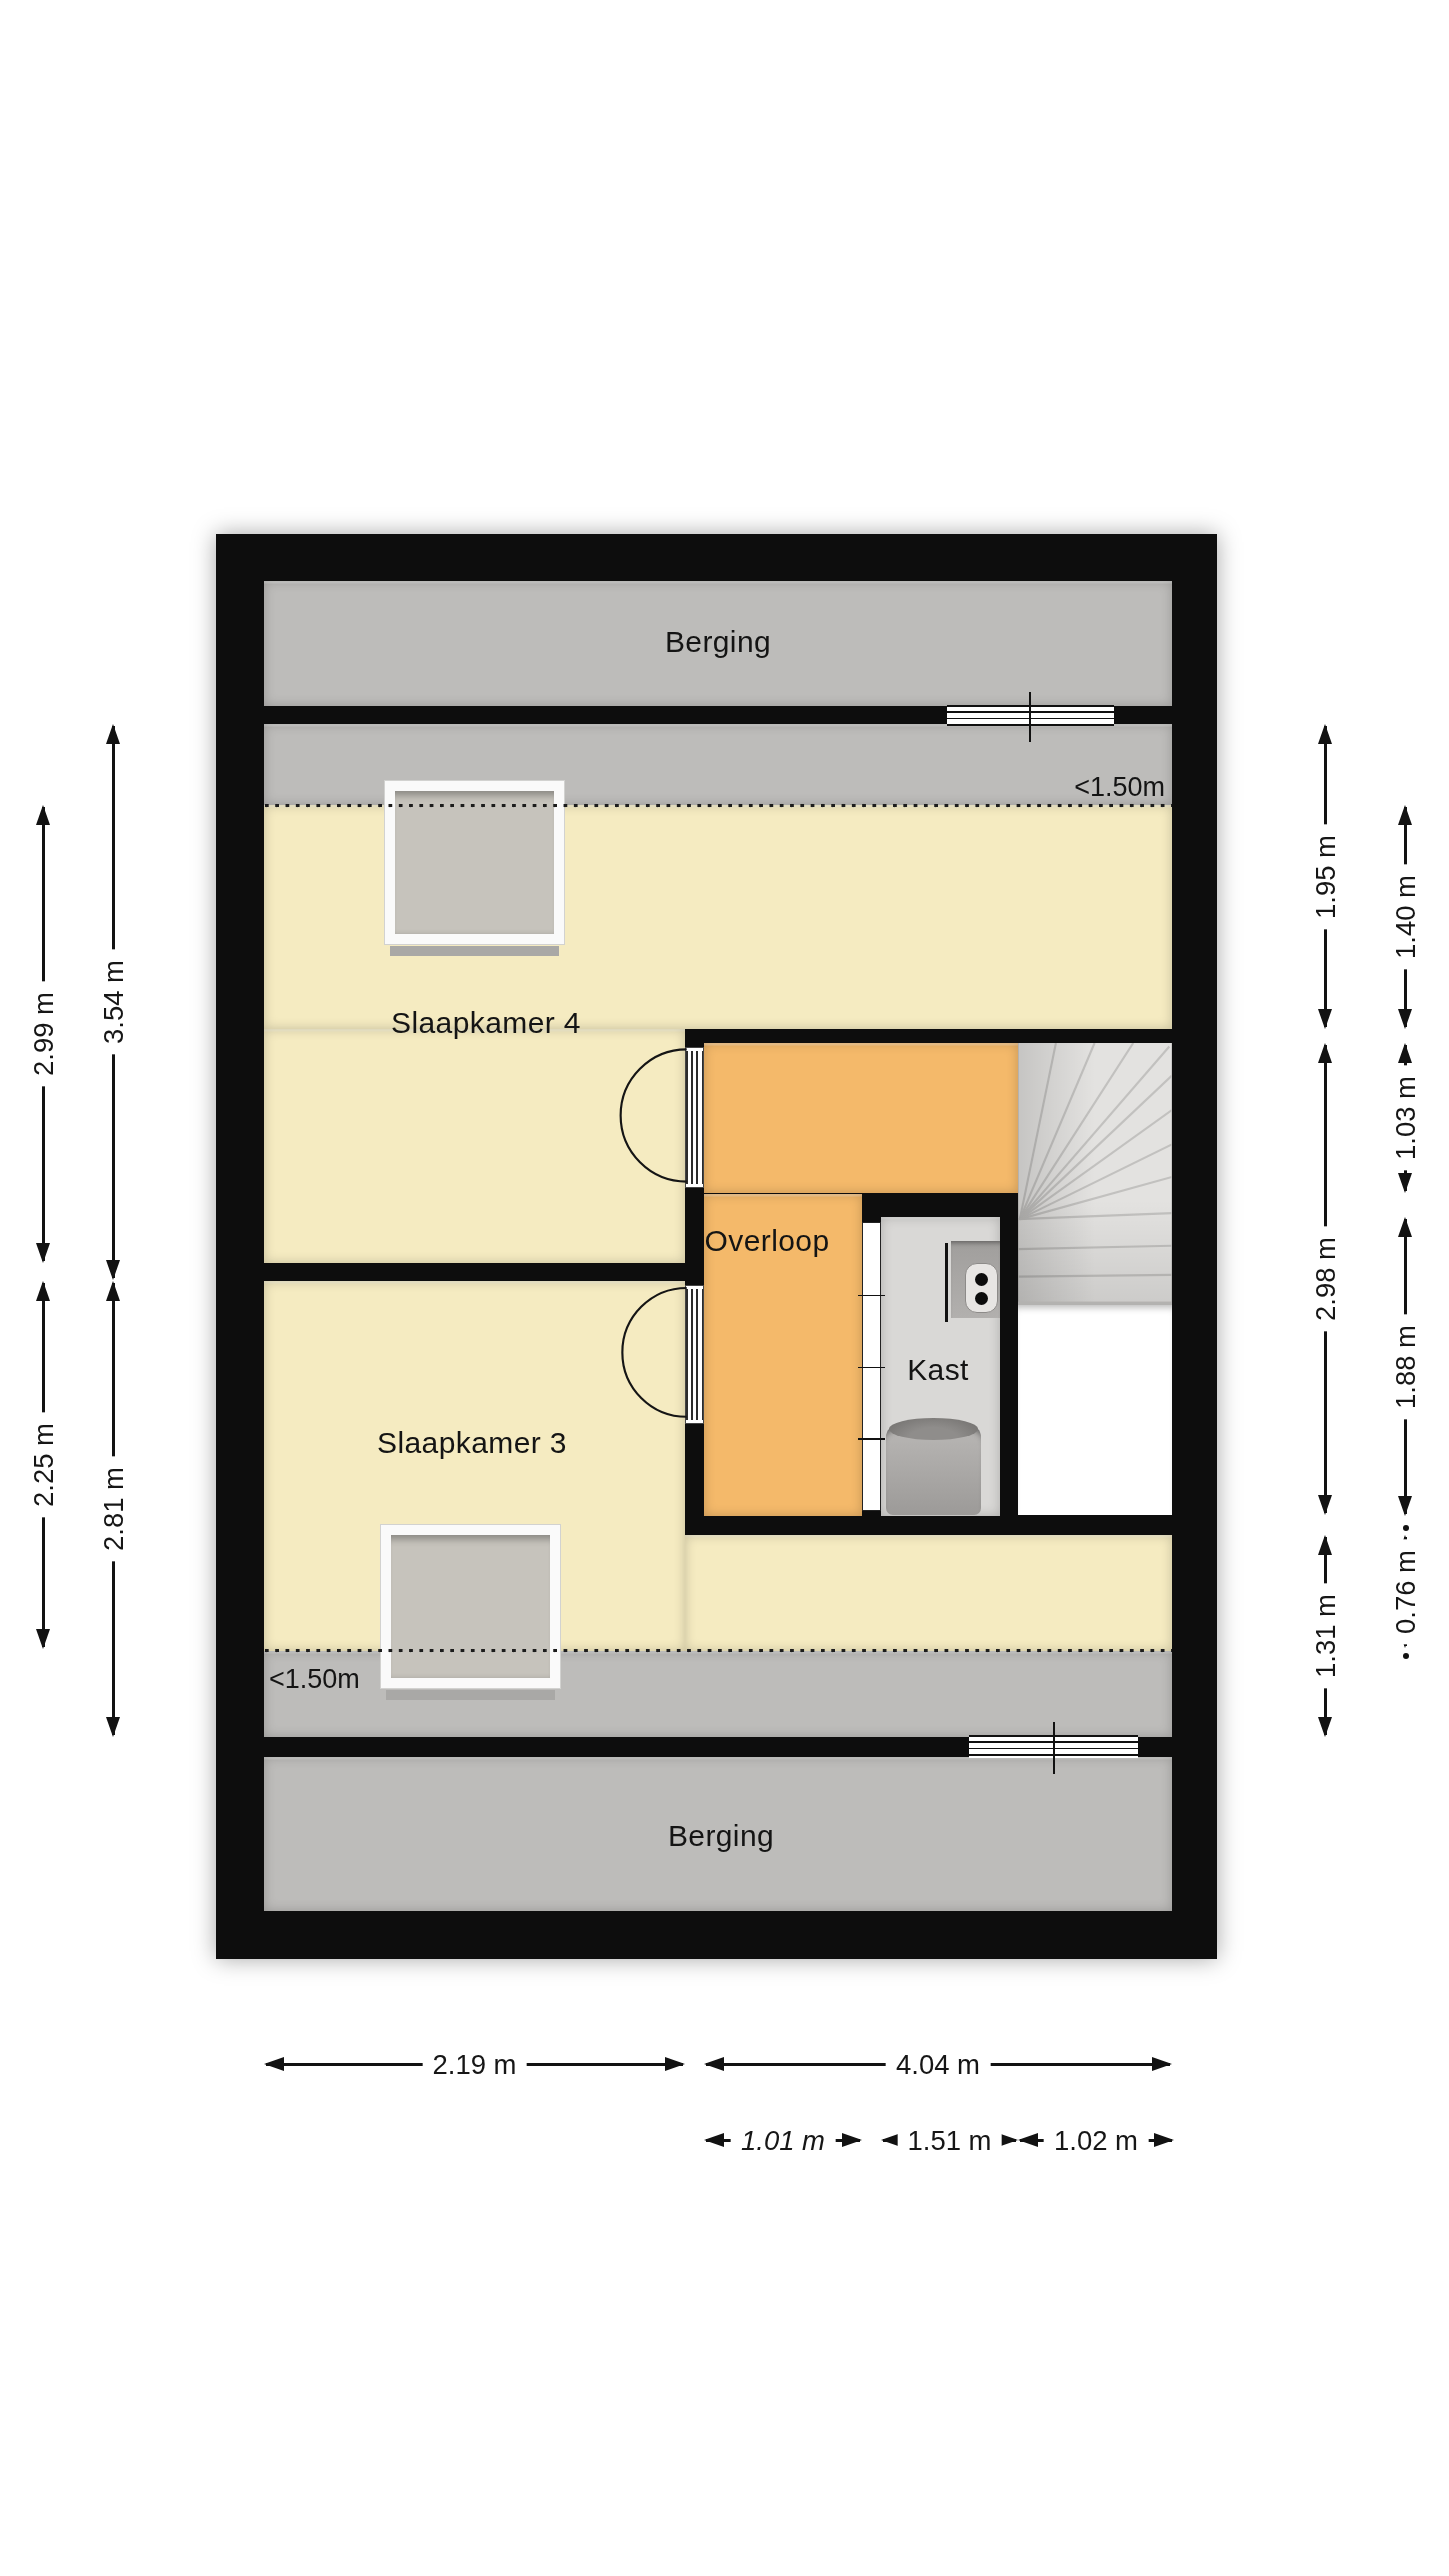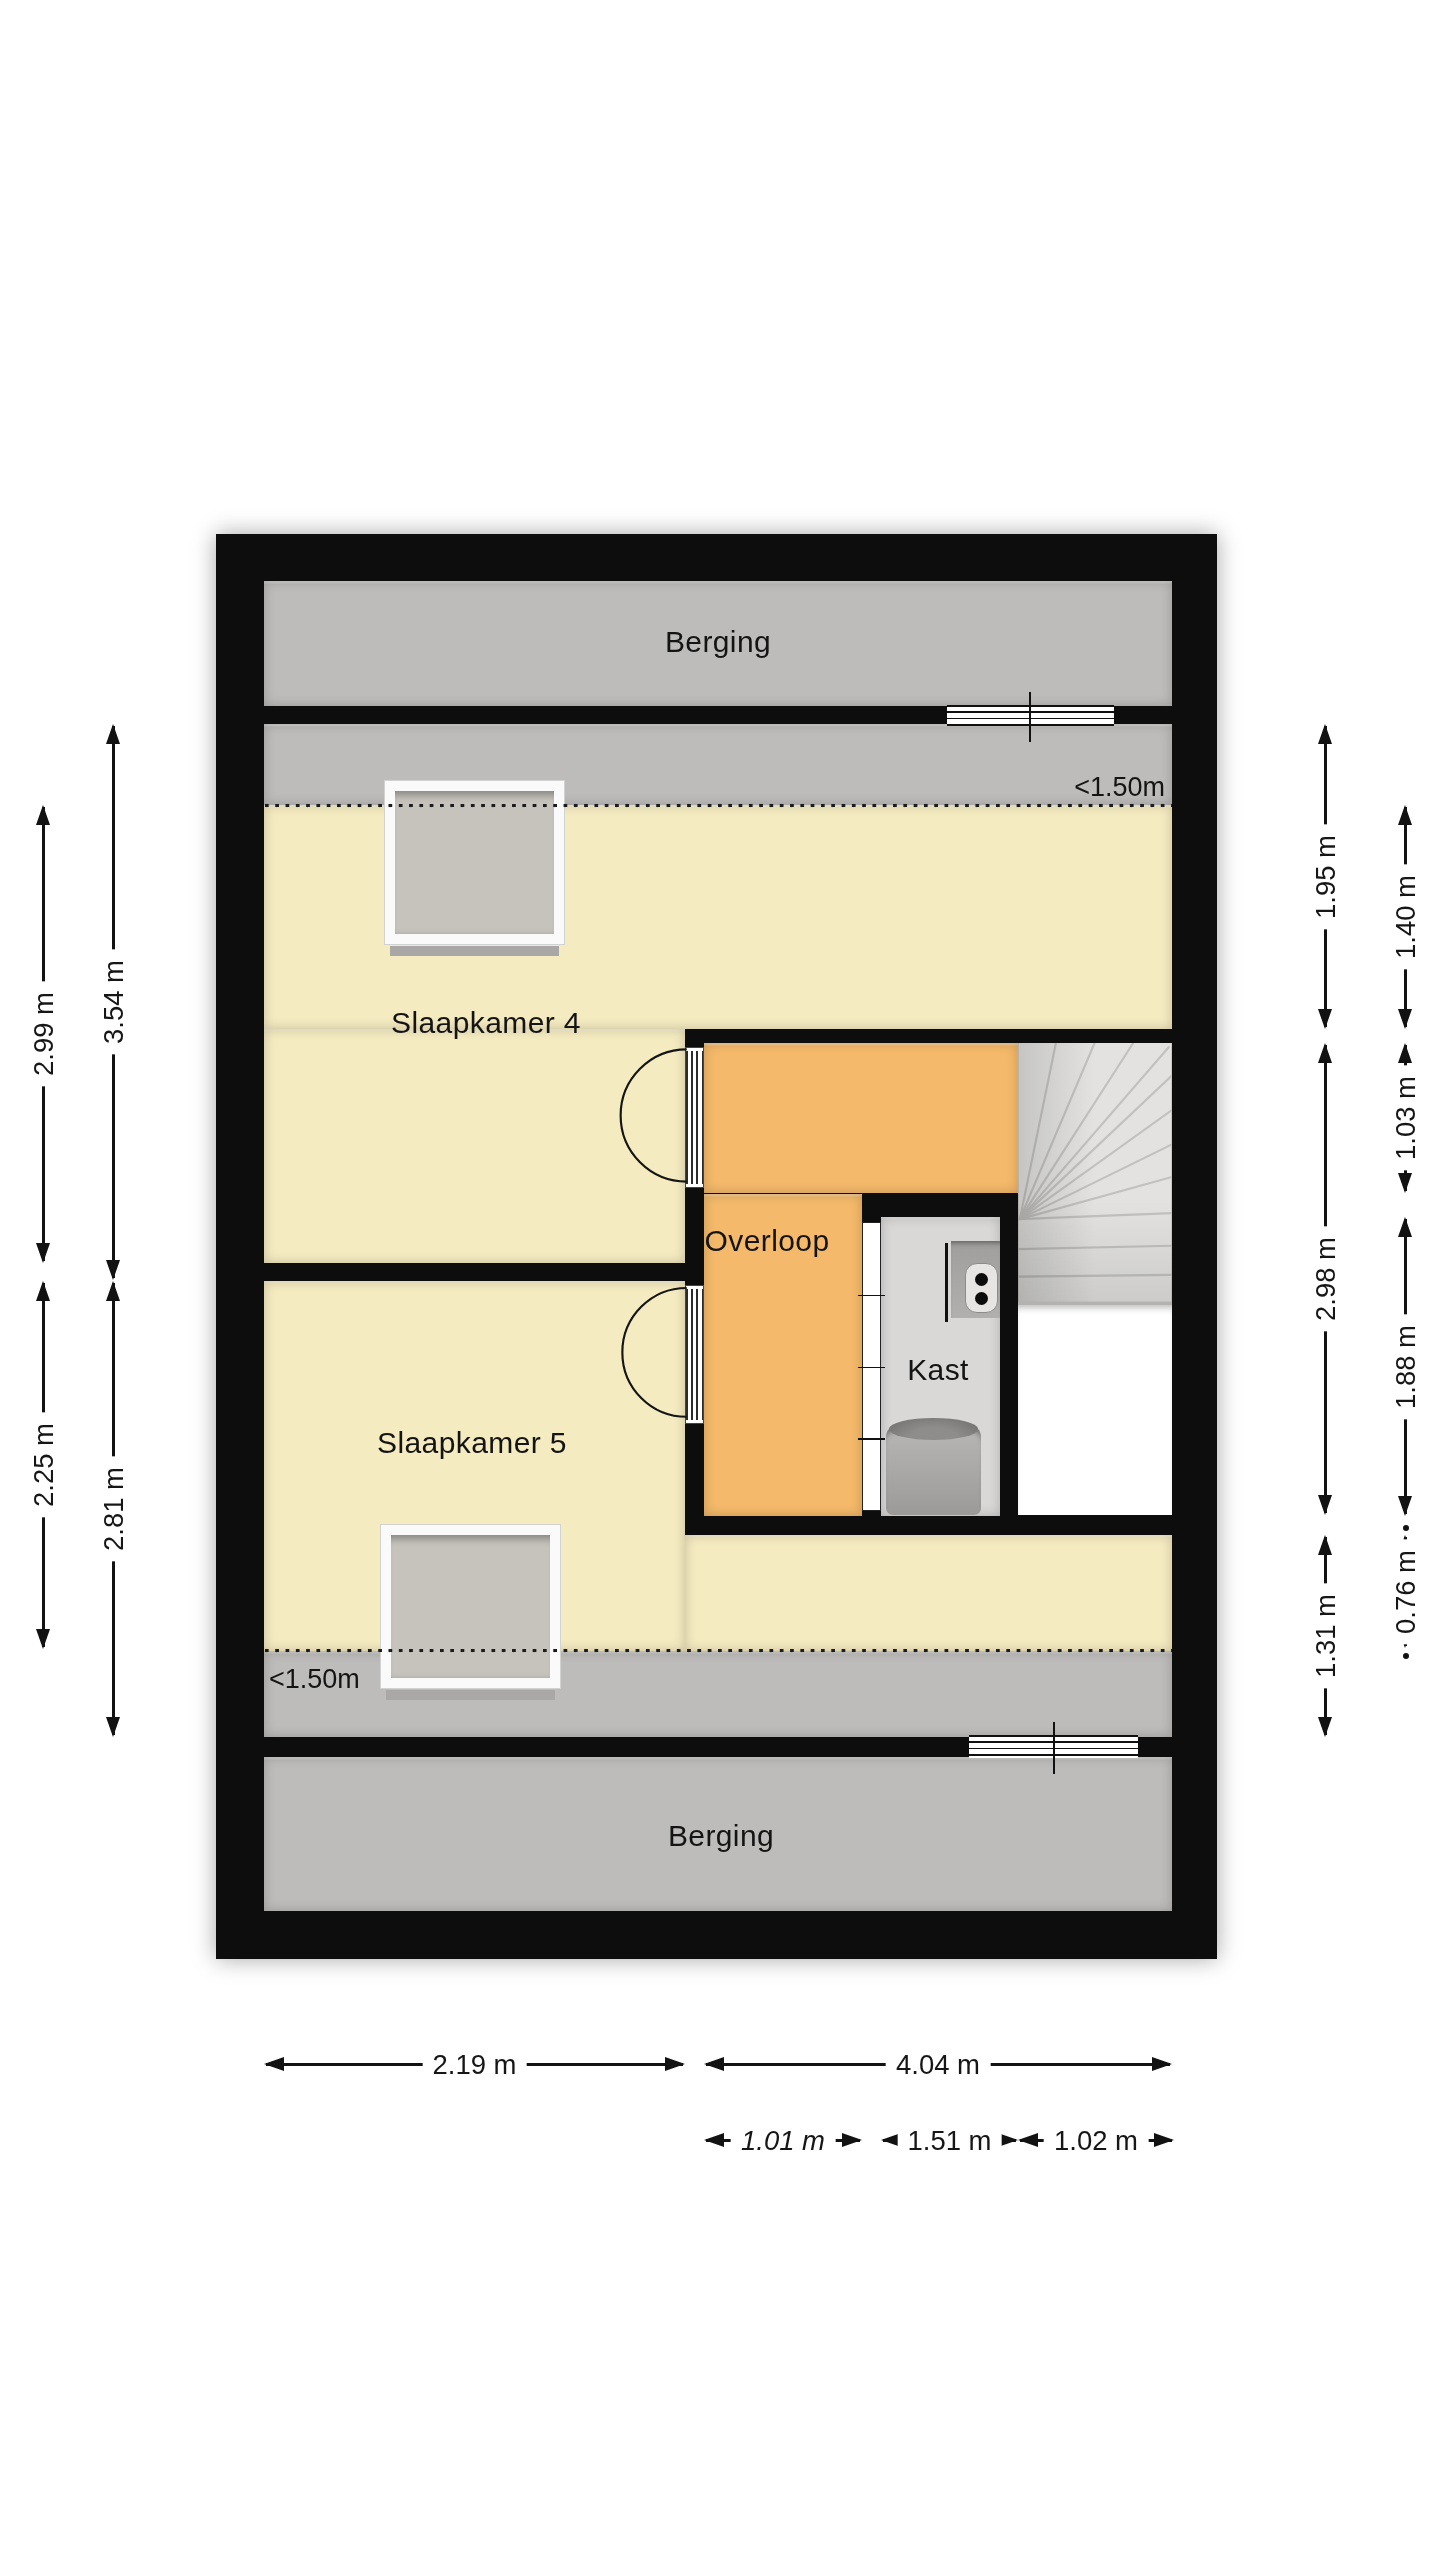--- a/index.html
+++ b/index.html
@@ -161,21 +161,21 @@
   <div class="mvdot" style="left:975px;top:1273px;"></div>
   <div class="mvdot" style="left:975px;top:1292px;"></div>
   <div class="boiler" style="left:886px;top:1425px;width:95px;height:90px;">
     <div class="cap"></div>
   </div>
 
   <div class="roomlabel" style="left:718px;top:642px;">Berging</div>
   <div class="roomlabel" style="left:468px;top:1023px;margin-left:18px;">Slaapkamer 4</div>
   <div class="roomlabel" style="left:767px;top:1241px;">Overloop</div>
   <div class="roomlabel" style="left:938px;top:1370px;">Kast</div>
-  <div class="roomlabel" style="left:472px;top:1443px;">Slaapkamer 5</div>
+  <div class="roomlabel" style="left:472px;top:1443px;">Slaapkamer 3</div>
   <div class="roomlabel" style="left:721px;top:1836px;">Berging</div>
 
   <div class="marker" style="left:1165px;top:787px;transform:translate(-100%,-50%);">&lt;1.50m</div>
   <div class="marker" style="left:269px;top:1679px;transform:translate(0,-50%);">&lt;1.50m</div>
 
 
   <div class="vdim" style="left:33px;top:805px;height:458px;">
     <span class="ah u"></span>
     <span class="line"></span>
     <span class="ah d"></span>

